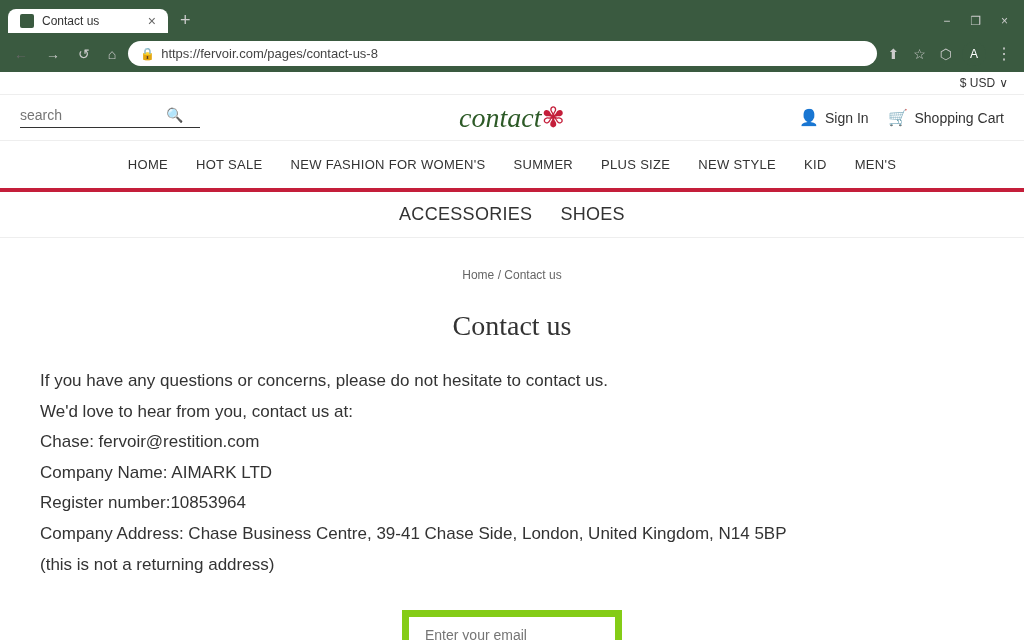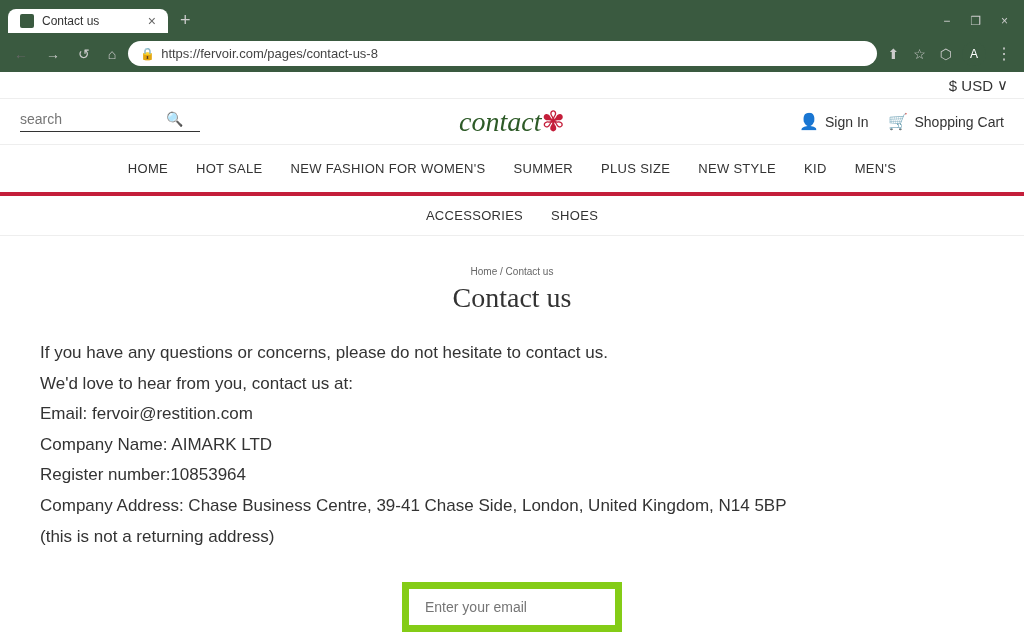--- a/index.html
+++ b/index.html
@@ -18,43 +18,43 @@
     .browser-nav-btn.disabled { color: #666; cursor: default; }
     .browser-address-bar { flex: 1; background: #fff; border-radius: 20px; padding: 5px 12px; font-size: 13px; color: #333; display: flex; align-items: center; gap: 6px; }
     .browser-address-text { flex: 1; font-size: 13px; color: #444; }
     .browser-icon-btn { background: none; border: none; color: #ccc; font-size: 14px; cursor: pointer; padding: 2px 4px; }
     .window-btn { background: none; border: none; color: #ccc; font-size: 12px; cursor: pointer; padding: 4px 8px; }
 
     
     .website { background: #fff; }
 
     
-    .top-bar { background: #fff; display: flex; justify-content: flex-end; padding: 4px 16px; font-size: 15px; color: #333; border-bottom: 1px solid #eee; }
+    .top-bar { background: #fff; display: flex; justify-content: flex-end; padding: 4px 16px; font-size: 12px; color: #333; border-bottom: 1px solid #eee; }
     .currency-selector { display: flex; align-items: center; gap: 4px; cursor: pointer; }
 
     
     .header { display: flex; align-items: center; padding: 12px 20px; border-bottom: 1px solid #eee; position: relative; }
     .search-area { display: flex; align-items: flex-end; gap: 6px; border-bottom: 1px solid #333; padding-bottom: 4px; width: 180px; }
     .search-input { border: none; outline: none; font-size: 14px; color: #999; width: 140px; background: transparent; }
     .search-icon { font-size: 14px; color: #333; cursor: pointer; }
     .logo { position: absolute; left: 50%; transform: translateX(-50%); font-size: 28px; font-family: Georgia, serif; color: #2d5a27; font-style: italic; cursor: pointer; }
     .logo-leaf { color: #c41e3a; font-style: normal; }
     .header-right { margin-left: auto; display: flex; align-items: center; gap: 20px; }
     .header-btn { display: flex; align-items: center; gap: 6px; font-size: 14px; color: #333; cursor: pointer; background: none; border: none; }
     .header-btn-icon { font-size: 16px; }
 
     
     .nav { display: flex; justify-content: center; align-items: center; padding: 12px 0; border-bottom: 2px solid #c41e3a; flex-wrap: wrap; gap: 0; }
     .nav-item { font-size: 13px; color: #333; padding: 4px 14px; cursor: pointer; text-transform: uppercase; font-weight: 500; letter-spacing: 0.3px; white-space: nowrap; }
     .nav-second-row { display: flex; justify-content: center; padding: 8px 0; border-bottom: 1px solid #eee; }
-    .nav-second-row .nav-item { font-size: 13px; }
+    .nav-second-row .nav-item { font-size: 18px; }
 
     
     .content { padding: 30px 40px; }
-    .breadcrumb { text-align: center; font-size: 10px; color: #666; margin-bottom: 5px; }
+    .breadcrumb { text-align: center; font-size: 12px; color: #666; margin-bottom: 28px; }
     .breadcrumb a { color: #666; text-decoration: none; }
     .page-title { text-align: center; font-size: 28px; font-weight: 400; color: #333; margin-bottom: 24px; font-family: Georgia, serif; }
     .contact-info { font-size: 17px; color: #333; line-height: 1.8; margin-bottom: 30px; }
 
     
     .subscribe-section { display: flex; justify-content: center; align-items: center; gap: 0; margin-top: 20px; }
     .email-input { border: 7px solid #84cc16; padding: 10px 16px; font-size: 14px; width: 220px; outline: none; color: #999; }
     .subscribe-btn { background: #2d7a2d; color: #fff; border: none; padding: 10px 20px; font-size: 14px; cursor: pointer; font-weight: 500; }
 
     
@@ -147,21 +147,21 @@
       <a href="#">Home</a>
       <span>/</span>
       <span>Contact us</span>
     </div>
 
     <h1 class="page-title">Contact us</h1>
 
     <div class="contact-info">
       <p>If you have any questions or concerns, please do not hesitate to contact us.</p>
       <p>We'd love to hear from you, contact us at:</p>
-      <p>Email:  fervoir@restition.com</p>
+      <p>Chase:  fervoir@restition.com</p>
       <p>Company Name: AIMARK LTD</p>
       <p>Register number:10853964</p>
       <p>Company Address: Chase Business Centre, 39-41 Chase Side, London, United Kingdom, N14 5BP</p>
       <p>(this is not a returning address)</p>
     </div>
 
     <div class="subscribe-section">
       <input type="email" class="email-input" placeholder="Enter your email" style="">
     </div>
   </div>

